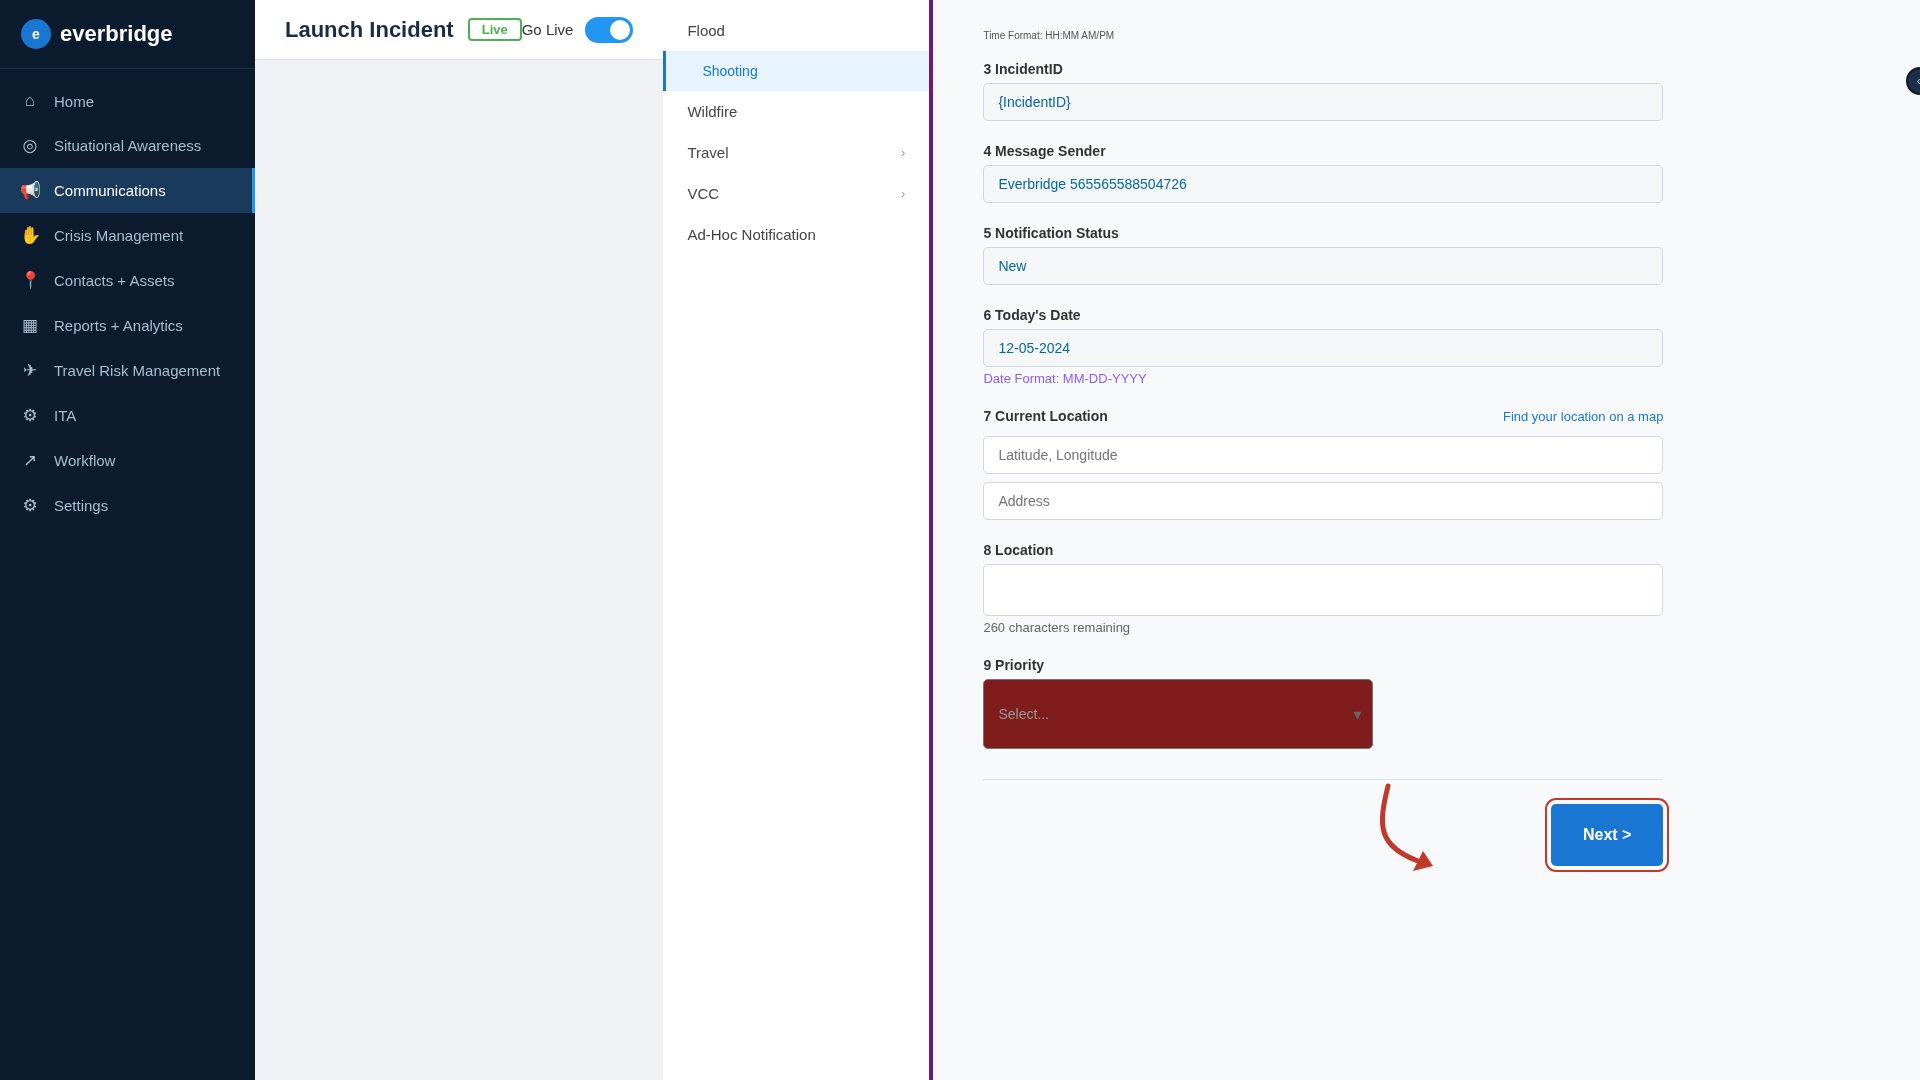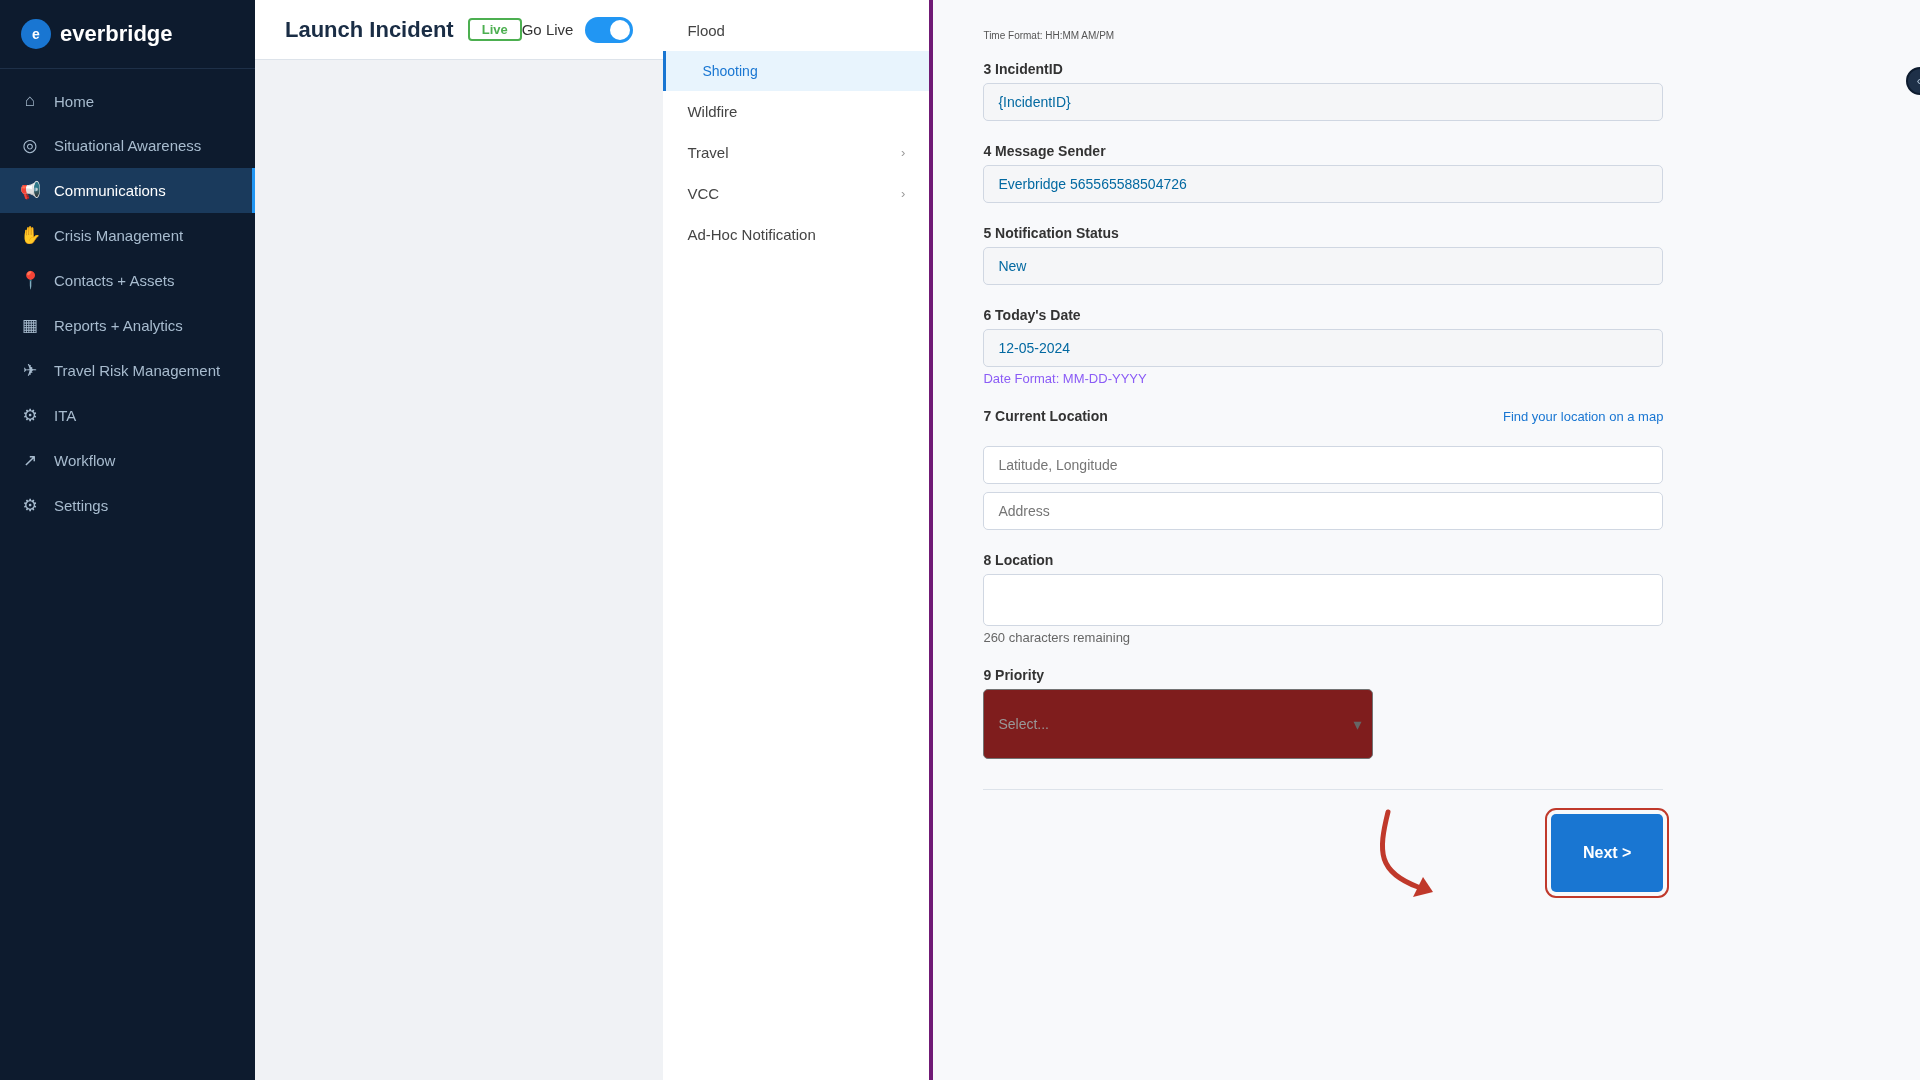--- a/index.html
+++ b/index.html
@@ -222,21 +222,21 @@
     }
     .date-format-note {
       font-size: 13px;
       color: #8b5cf6;
       margin-top: 4px;
     }
     .location-header {
       display: flex;
       align-items: center;
       justify-content: space-between;
-      margin-bottom: 16px;
+      margin-bottom: 6px;
       text-align: center;
     }
     .find-location-link {
       font-size: 13px;
       color: #1976d2;
       cursor: pointer;
       text-decoration: none;
     }
     .chars-remaining {
       font-size: 13px;
@@ -280,21 +280,21 @@
       justify-content: flex-end;
       align-items: center;
       position: relative;
       max-width: 680px;
     }
 
     .next-btn {
       background: #1976d2;
       color: #fff;
       border: none;
-      padding: 30px 32px;
+      padding: 22px 32px;
       font-size: 16px;
       font-weight: 600;
       border-radius: 5px;
       cursor: pointer;
       outline: 2px solid #c0392b;
       outline-offset: 4px;
     }
   </style>
 </head>
 <body>

